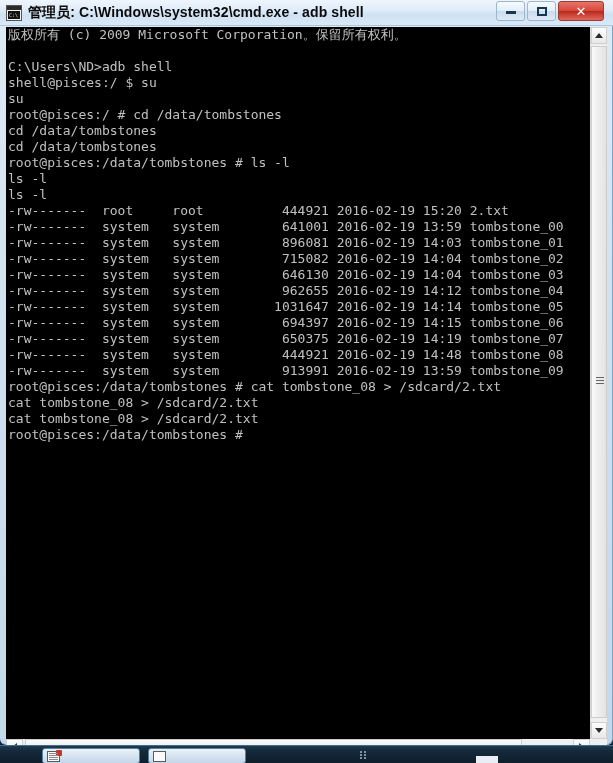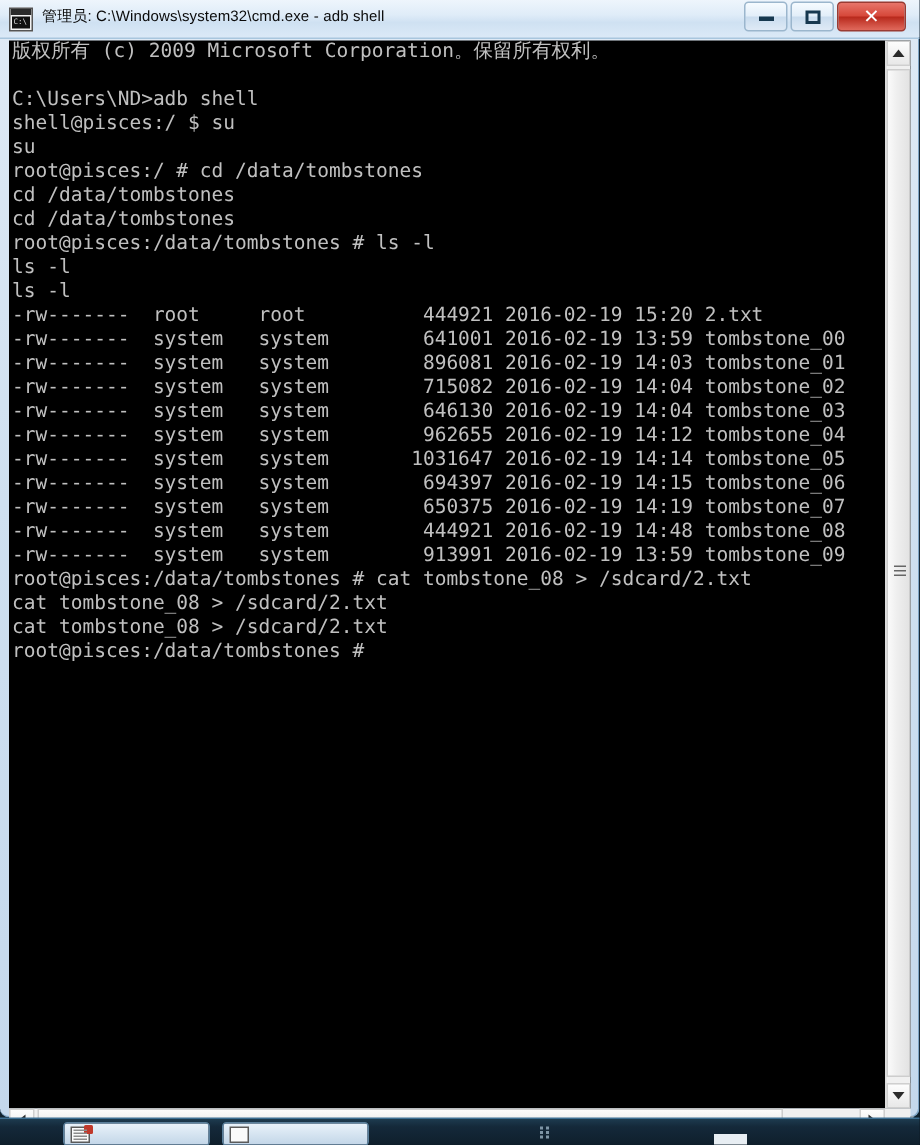--- a/index.html
+++ b/index.html
@@ -69,24 +69,25 @@
     color: #dcdcdc;
     font-family: "DejaVu Sans Mono", monospace;
     font-size: 5px;
     line-height: 9px;
     text-align: left;
     padding-left: 1px;
   }
   #title-text {
     position: absolute;
     left: 28px; top: 4px;
-    font-size: 10px;
+    font-size: 14px;
     color: #0a0a0a;
     white-space: nowrap;
     letter-spacing: 0.1px;
+    font-weight: bold;
   }
 
   
   .winbtn {
     position: absolute;
     top: 1px;
     width: 29px; height: 20px;
     box-sizing: border-box;
     border: 1px solid #9bb6cd;
     border-radius: 3px;

